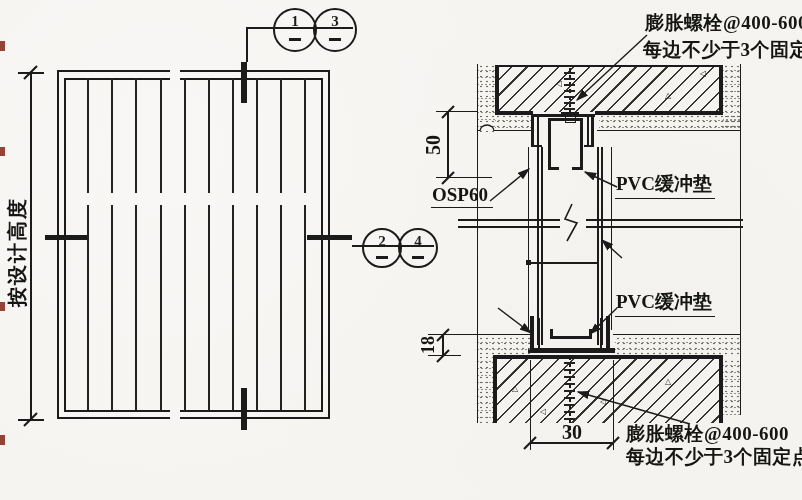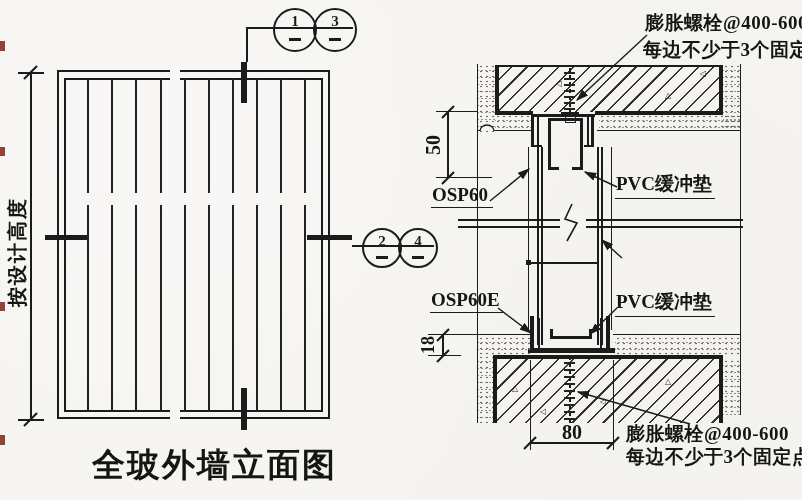--- a/index.html
+++ b/index.html
@@ -79,21 +79,20 @@
     <div class="circ" style="left:398px;top:228px;width:36px;height:36px">
       <span class="cnum">4</span>
       <span class="cdash" style="margin-top:7px"></span>
     </div>
 
     <div class="ln" style="left:30px;top:73px;width:1.5px;height:347px"></div>
     <div class="ln" style="left:18px;top:72px;width:26px;height:1.5px"></div>
     <div class="ln" style="left:18px;top:419px;width:26px;height:1.5px"></div>
     <div class="txt rot dim" style="left:-44px;top:240px;width:120px;height:24px;font-size:20px;letter-spacing:2px">按设计高度</div>
 
-    <div class="txt" style="left:92px;top:443px;font-size:33px;font-weight:bold;letter-spacing:2px">全玻外墙立面图</div>
   <div class="jl" style="position: absolute; background: rgb(34, 34, 34); left: 87px; top: 78px; width: 1.6px; height: 115px;"></div>
       <div class="jl" style="position: absolute; background: rgb(34, 34, 34); left: 87px; top: 205px; width: 1.6px; height: 206px;"></div>
       <div class="jl" style="position: absolute; background: rgb(34, 34, 34); left: 111px; top: 78px; width: 1.6px; height: 115px;"></div>
       <div class="jl" style="position: absolute; background: rgb(34, 34, 34); left: 111px; top: 205px; width: 1.6px; height: 206px;"></div>
       <div class="jl" style="position: absolute; background: rgb(34, 34, 34); left: 135px; top: 78px; width: 1.6px; height: 115px;"></div>
       <div class="jl" style="position: absolute; background: rgb(34, 34, 34); left: 135px; top: 205px; width: 1.6px; height: 206px;"></div>
       <div class="jl" style="position: absolute; background: rgb(34, 34, 34); left: 160px; top: 78px; width: 1.6px; height: 115px;"></div>
       <div class="jl" style="position: absolute; background: rgb(34, 34, 34); left: 160px; top: 205px; width: 1.6px; height: 206px;"></div>
       <div class="jl" style="position: absolute; background: rgb(34, 34, 34); left: 184px; top: 78px; width: 1.6px; height: 115px;"></div>
       <div class="jl" style="position: absolute; background: rgb(34, 34, 34); left: 184px; top: 205px; width: 1.6px; height: 206px;"></div>
@@ -223,27 +222,26 @@
     <div class="txt rot dim" style="left:417px;top:135px;width:30px;height:20px">50</div>
 
     <div class="ln" style="left:442px;top:335px;width:1.5px;height:21px"></div>
     <div class="ln" style="left:428px;top:334px;width:20px;height:1.2px"></div>
     <div class="ln" style="left:428px;top:355px;width:33px;height:1.2px"></div>
     <div class="txt rot dim" style="left:414px;top:336px;width:26px;height:18px;font-size:18px">18</div>
 
     <div class="ln" style="left:530px;top:360px;width:1px;height:90px"></div>
     <div class="ln" style="left:613px;top:360px;width:1px;height:90px"></div>
     <div class="ln" style="left:530px;top:442px;width:84px;height:1.5px"></div>
-    <div class="txt dim" style="left:553px;top:421px;width:38px;text-align:center">80</div>
+    <div class="txt dim" style="left:553px;top:421px;width:38px;text-align:center">30</div>
 
     <div class="txt note" style="left:645px;top:10px">膨胀螺栓@400-600</div>
     <div class="txt note" style="left:643px;top:37px">每边不少于3个固定点</div>
     <div class="txt lbl ul" style="left:431px;top:184px;min-width:58px">OSP60</div>
     <div class="txt lbl ul" style="left:615px;top:171px">PVC缓冲垫</div>
-    <div class="txt lbl ul" style="left:430px;top:289px;min-width:66px">OSP60E</div>
     <div class="txt lbl ul" style="left:615px;top:289px">PVC缓冲垫</div>
     <div class="txt note" style="left:626px;top:421px">膨胀螺栓@400-600</div>
     <div class="txt note" style="left:626px;top:444px">每边不少于3个固定点</div>
   </div>
 
   <svg class="ov" width="802" height="500">
     <defs>
       <marker id="arr" markerWidth="10" markerHeight="8" refX="8" refY="3" orient="auto">
         <path d="M0,0 L9,3 L0,6 z" fill="#1b1b1b"></path>
       </marker>

